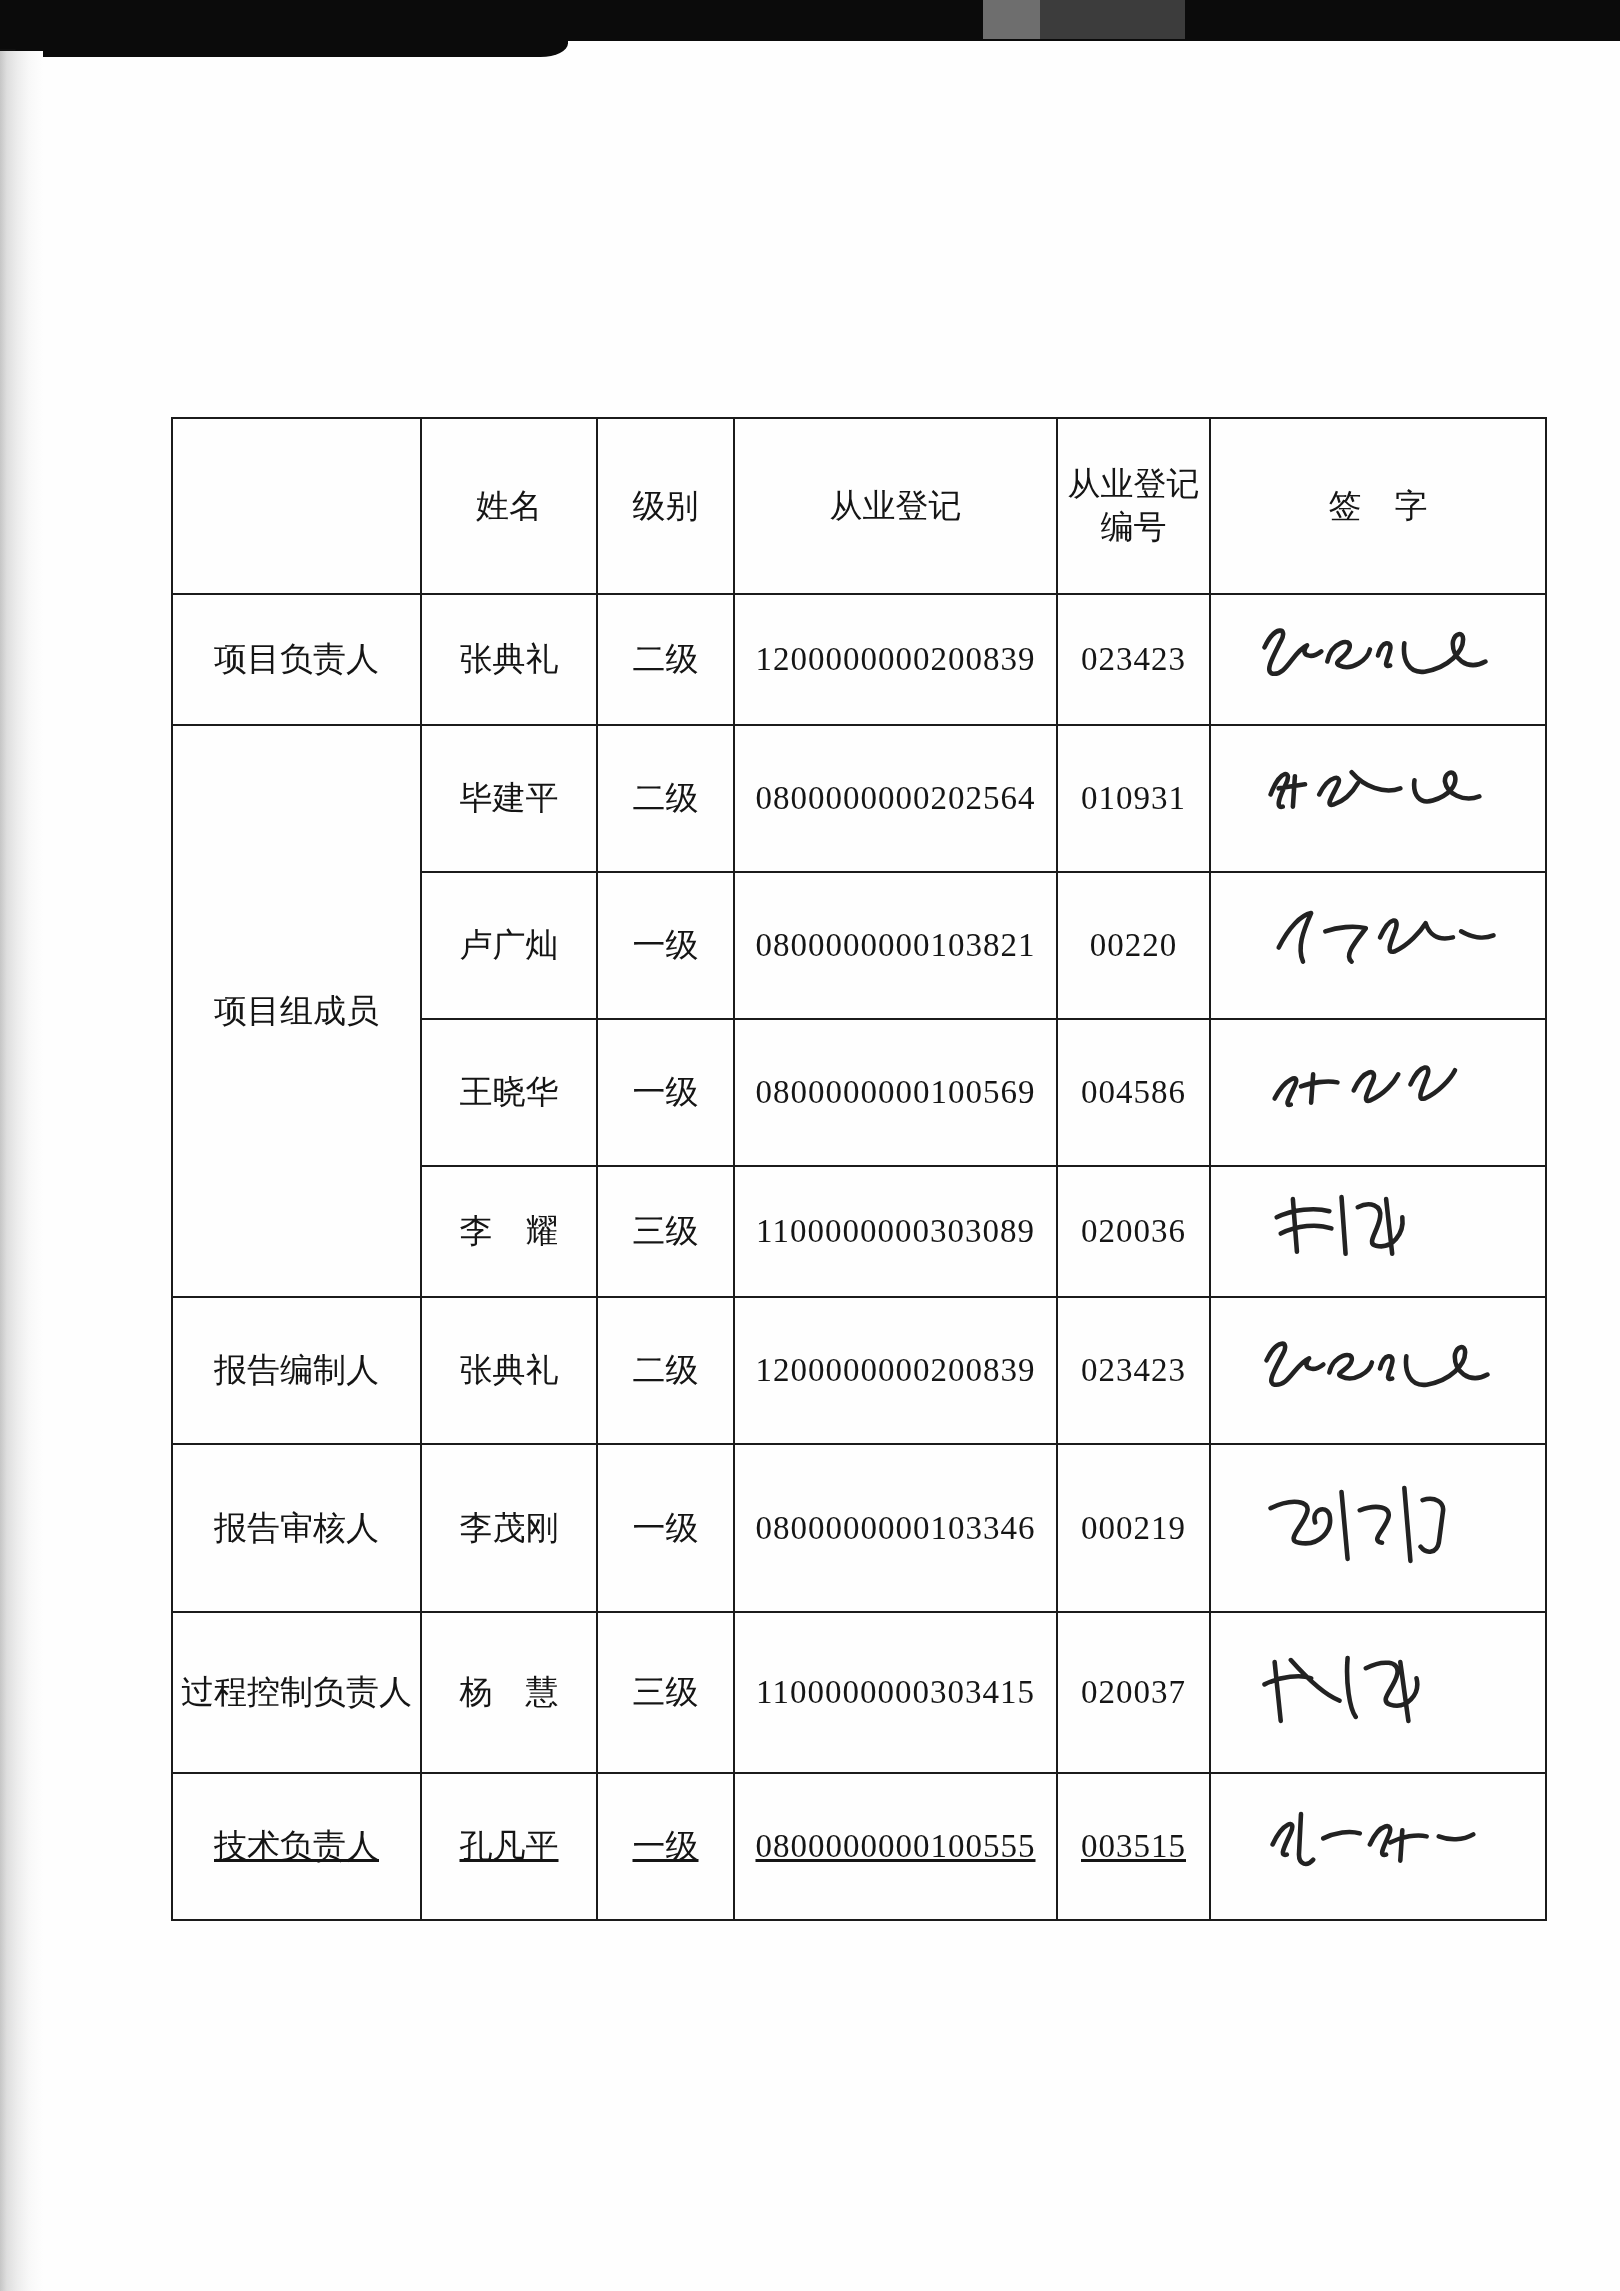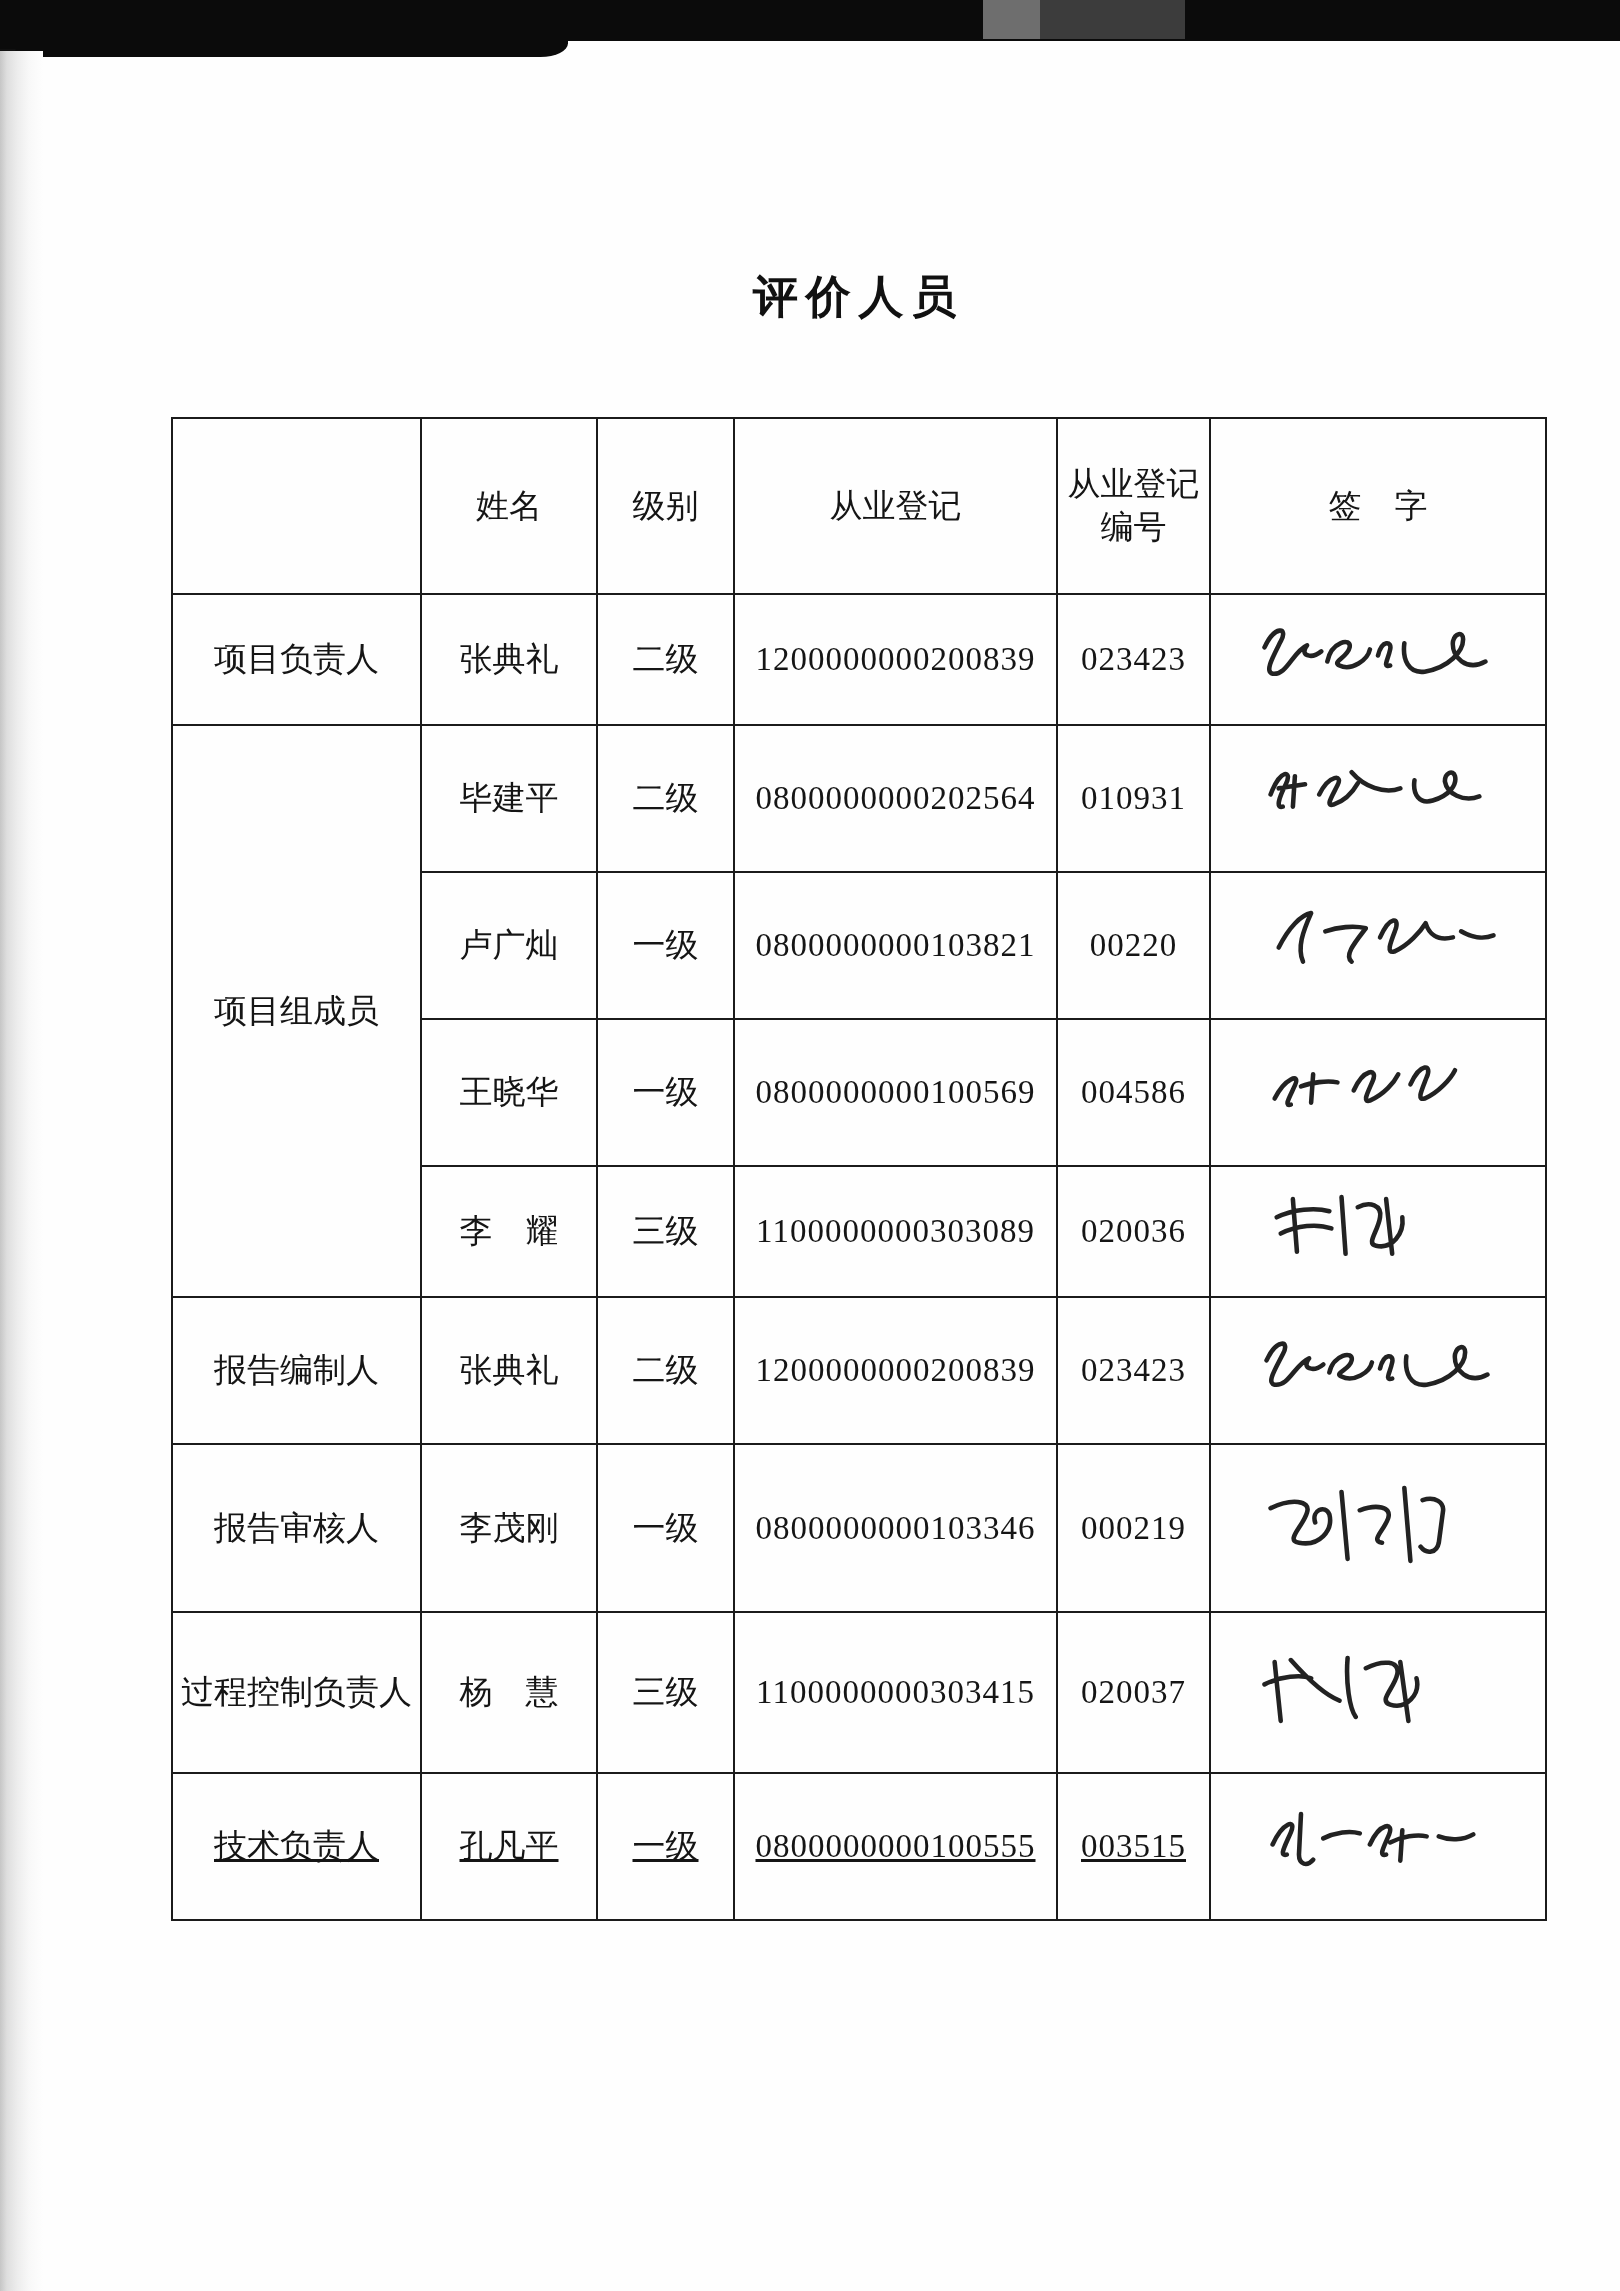--- a/index.html
+++ b/index.html
@@ -71,21 +71,20 @@
 
 <div id="page">
 
   <div class="topbar"></div>
   <div class="topbar-left"></div>
   <div class="topbar-patch1"></div>
   <div class="topbar-patch2"></div>
   <div class="left-wedge"></div>
   <div class="leftstrip"></div>
 
-  <div class="title">评价人员</div>
 
   <table class="personnel">
     <colgroup>
       <col style="width:249px">
       <col style="width:176px">
       <col style="width:137px">
       <col style="width:323px">
       <col style="width:153px">
       <col style="width:336px">
     </colgroup>

